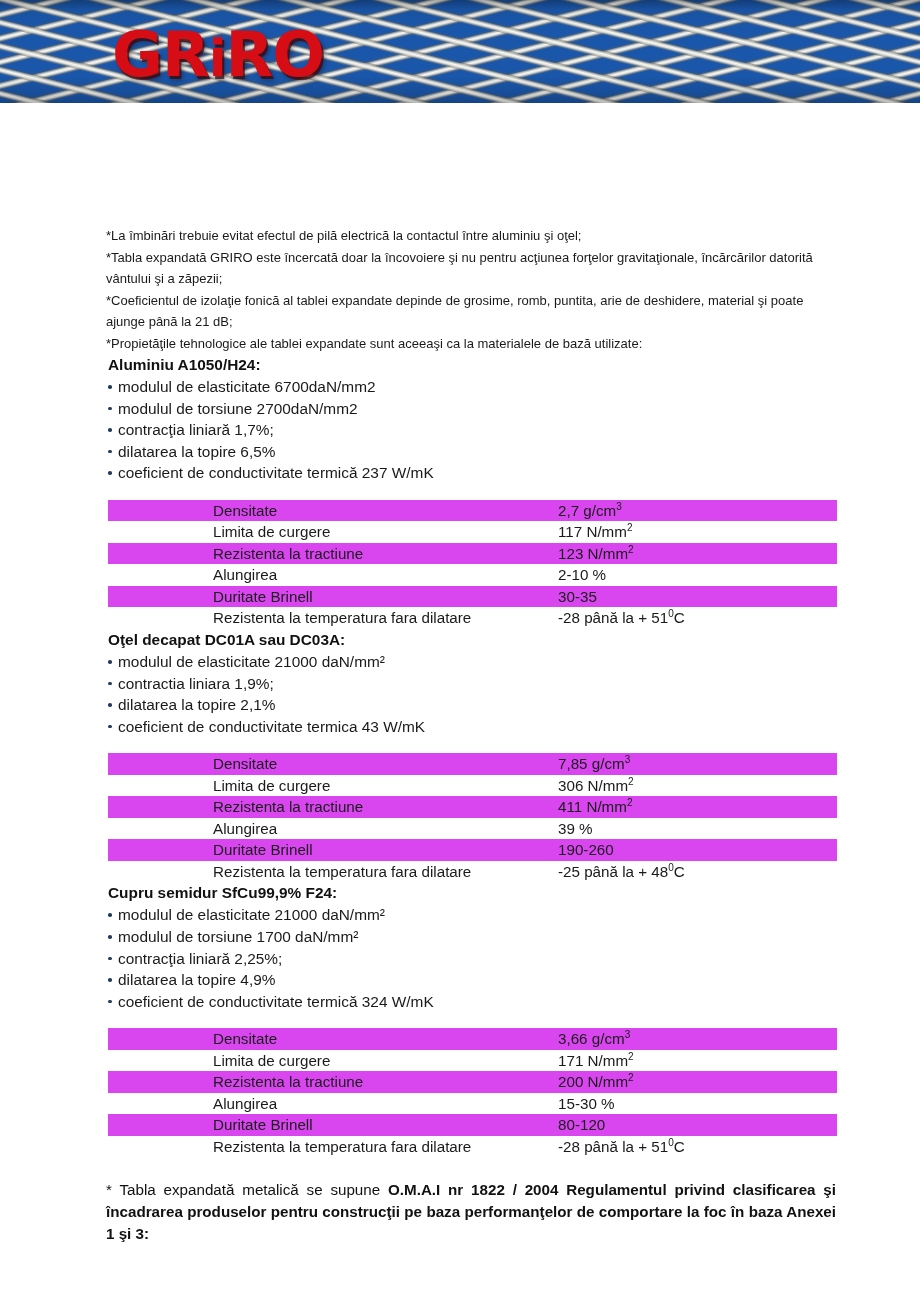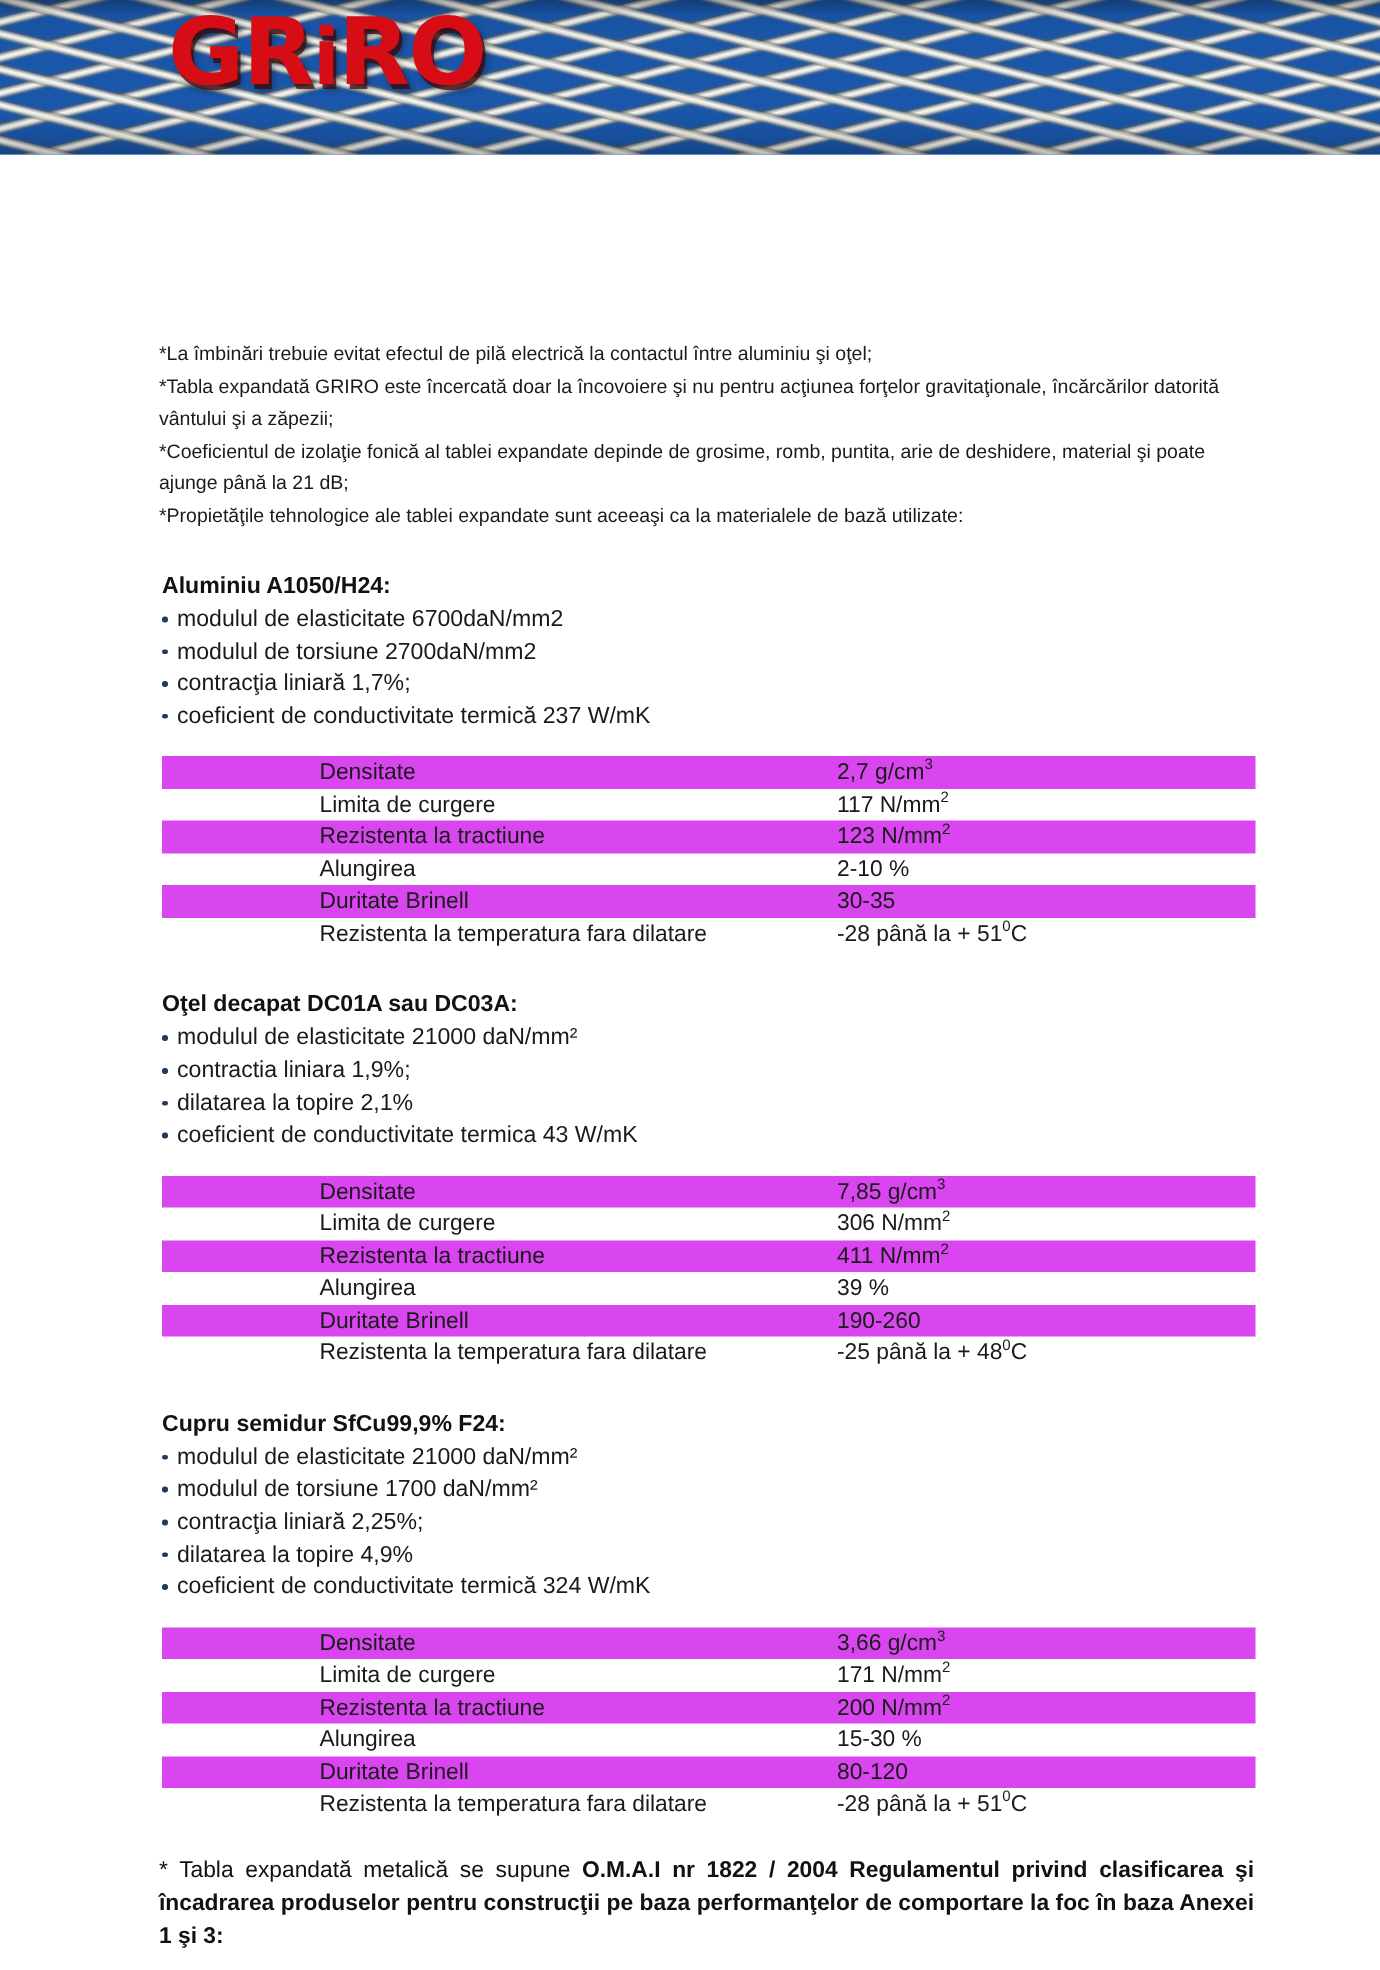--- a/index.html
+++ b/index.html
@@ -62,21 +62,21 @@
         rgba(0,0,0,0.06) 10px,
         rgba(0,0,0,0.00) 30px,
         rgba(0,0,0,0.00) 74px,
         rgba(0,0,0,0.10) 92px,
         rgba(0,0,0,0.22) 103px);
     pointer-events: none;
   }
   .banner-logo {
     position: absolute;
     left: 112px;
-    top: 4px;
+    top: 24px;
     font-family: "DejaVu Sans", sans-serif;
     font-weight: bold;
     font-size: 62px;
     letter-spacing: -1px;
     color: #d70d16;
     text-shadow:
       2px 3px 0 rgba(60,10,12,0.75),
       3px 4px 5px rgba(20,20,30,0.45);
     line-height: 1;
     white-space: nowrap;
@@ -96,21 +96,21 @@
   }
 
   .para {
     font-size: 13px;
     line-height: 21.5px;
     color: #1a1a1a;
     margin: 0;
   }
   .para-block { margin-bottom: 0; }
 
-  .section { margin-top: 26px; }
+  .section { }
   .section-title {
     font-size: 15.4px;
     font-weight: bold;
     line-height: 21px;
     margin: 0 0 1px 2px;
     color: #111;
   }
   .bullets {
     list-style: none;
     margin: 0;
@@ -181,20 +181,21 @@
       <p class="para">*Propietăţile tehnologice ale tablei expandate sunt aceeaşi ca la materialele de bază utilizate:</p>
     </div>
 
     <div id="sections-host">
         <div class="section">
           <div class="section-title">Aluminiu A1050/H24:</div>
           <ul class="bullets">
             <li><span class="dot"></span><span>modulul de elasticitate 6700daN/mm2</span></li>
             <li><span class="dot"></span><span>modulul de torsiune 2700daN/mm2</span></li>
             <li><span class="dot"></span><span>contracţia liniară 1,7%;</span></li>
+            <li><span class="dot"></span><span>dilatarea la topire 6,5%</span></li>
             <li><span class="dot"></span><span>coeficient de conductivitate termică 237 W/mK</span></li>
           </ul>
           <table class="spec-table">
             <tbody>
               <tr class="band">
                 <td class="c-label">Densitate</td>
                 <td class="c-value"><span>2,7 g/cm</span><sup>3</sup></td>
               </tr>
               <tr>
                 <td class="c-label">Limita de curgere</td>

